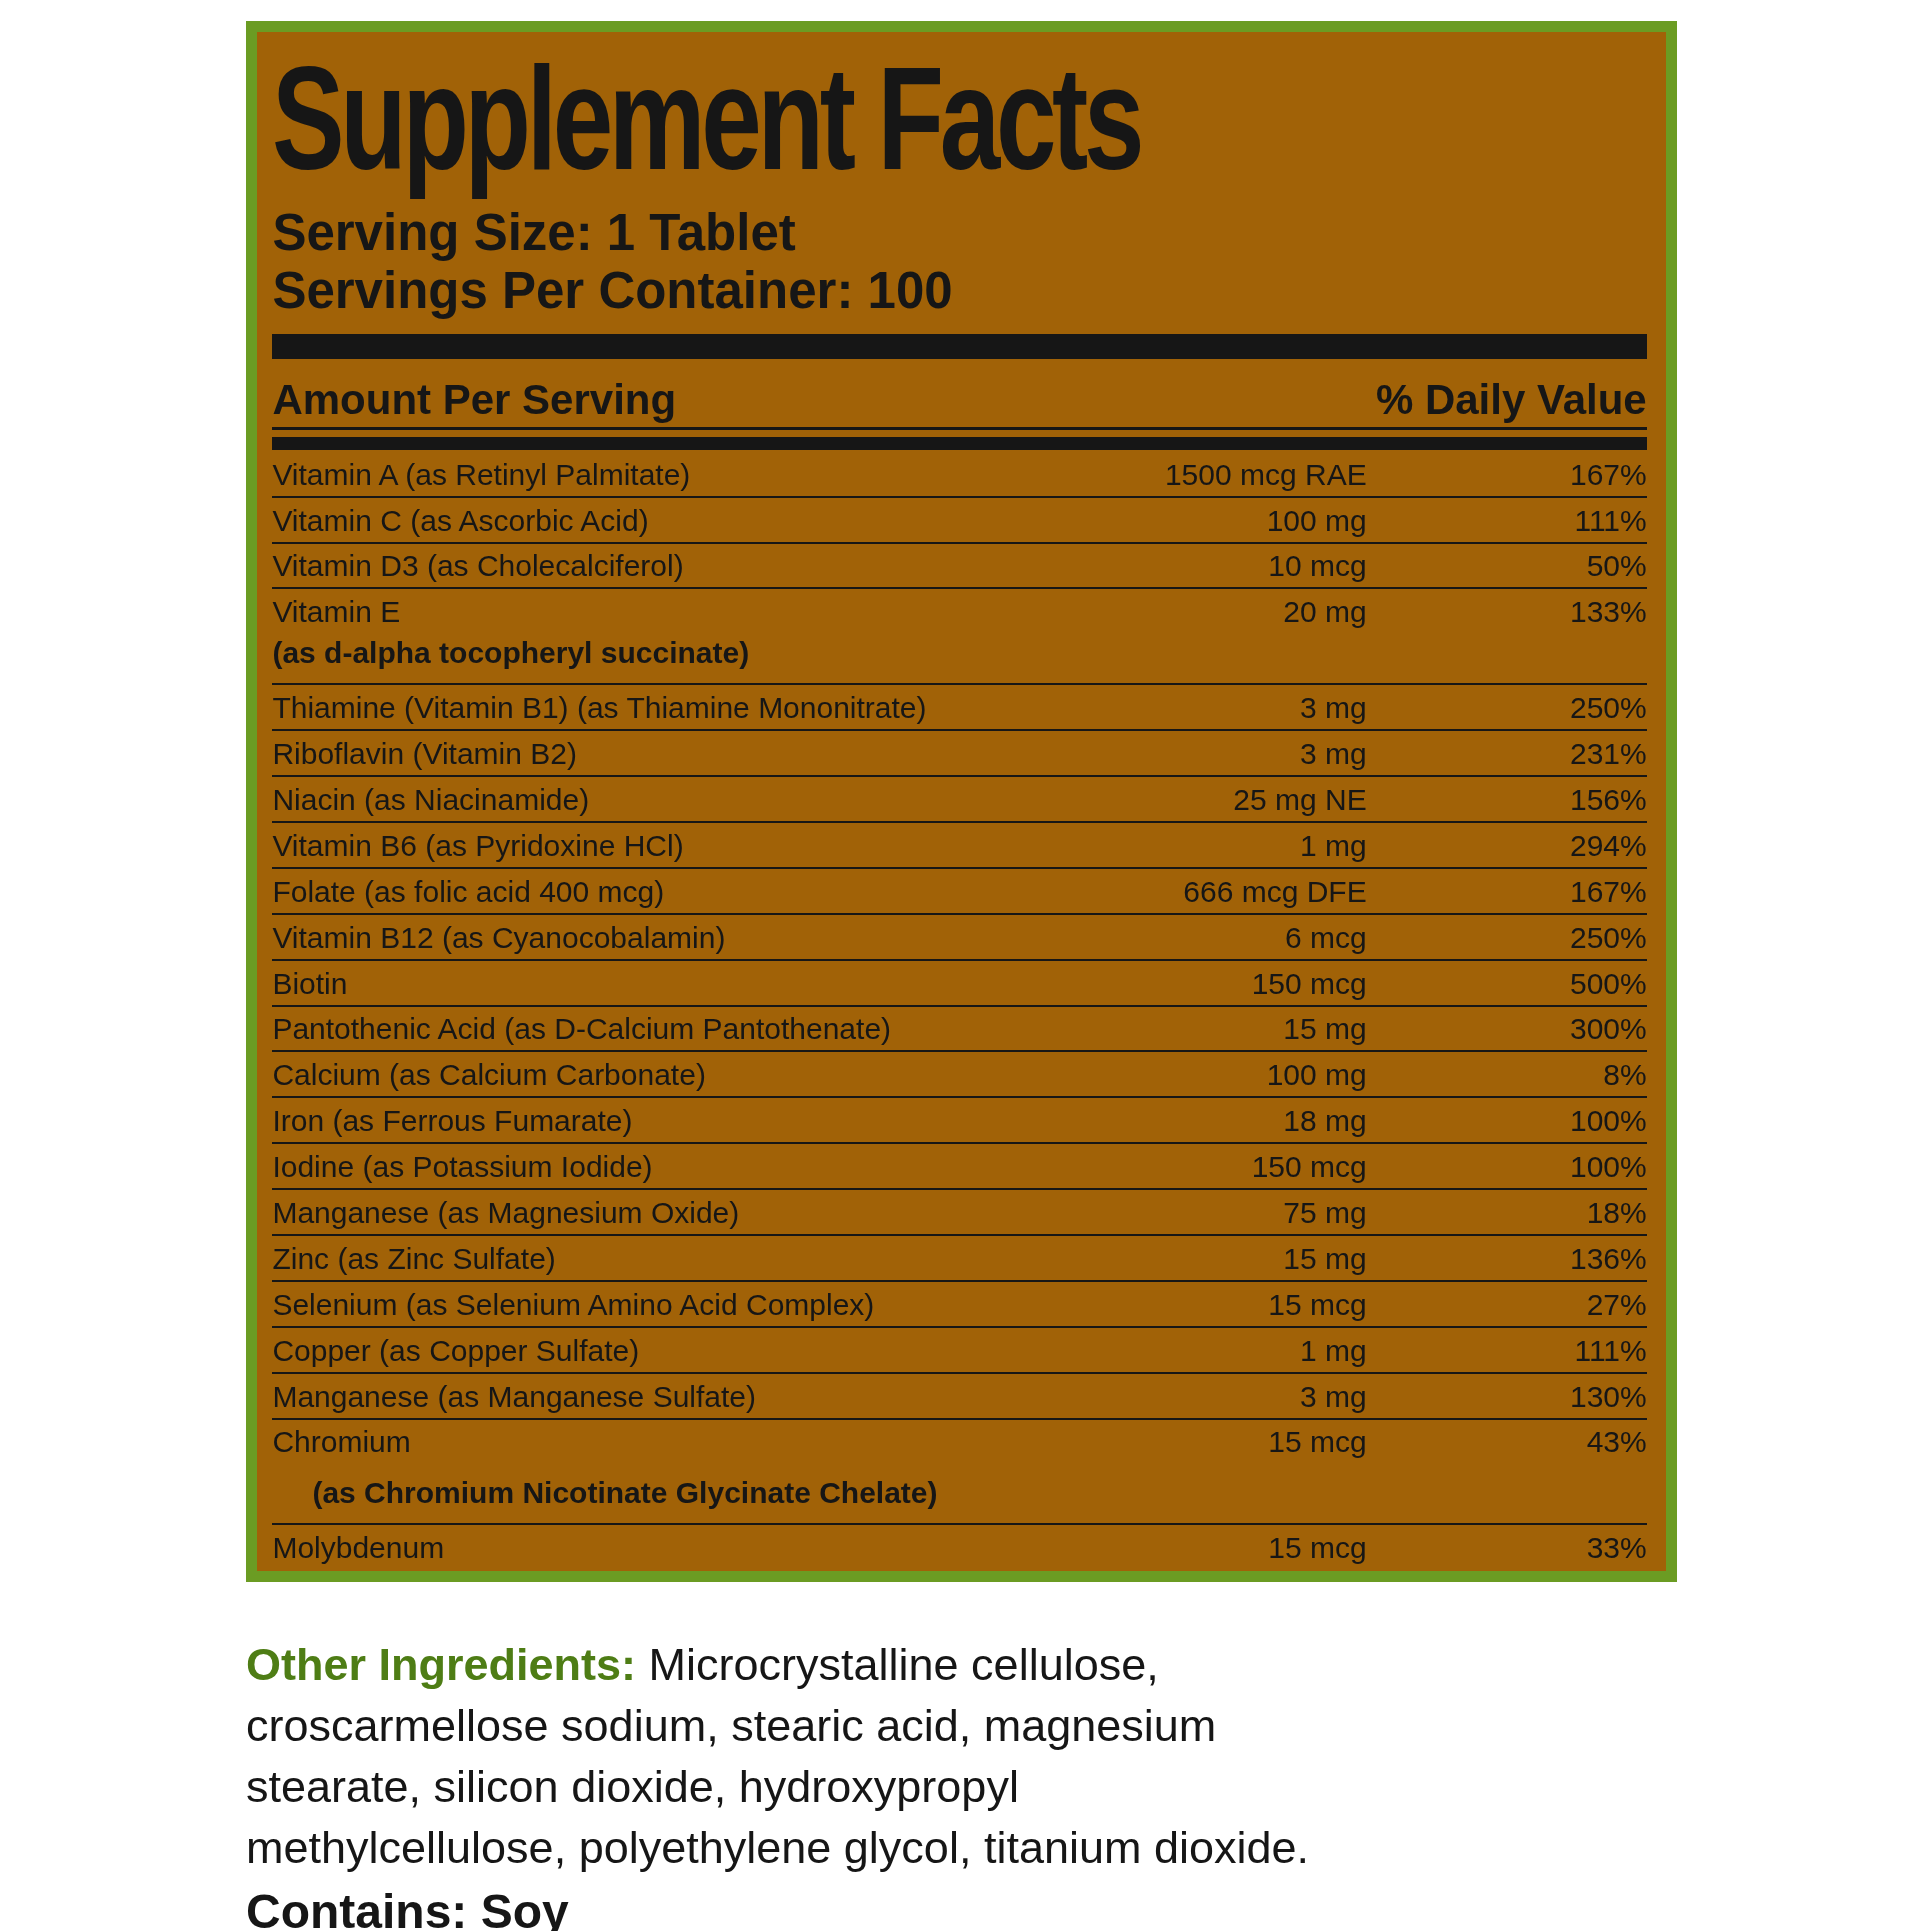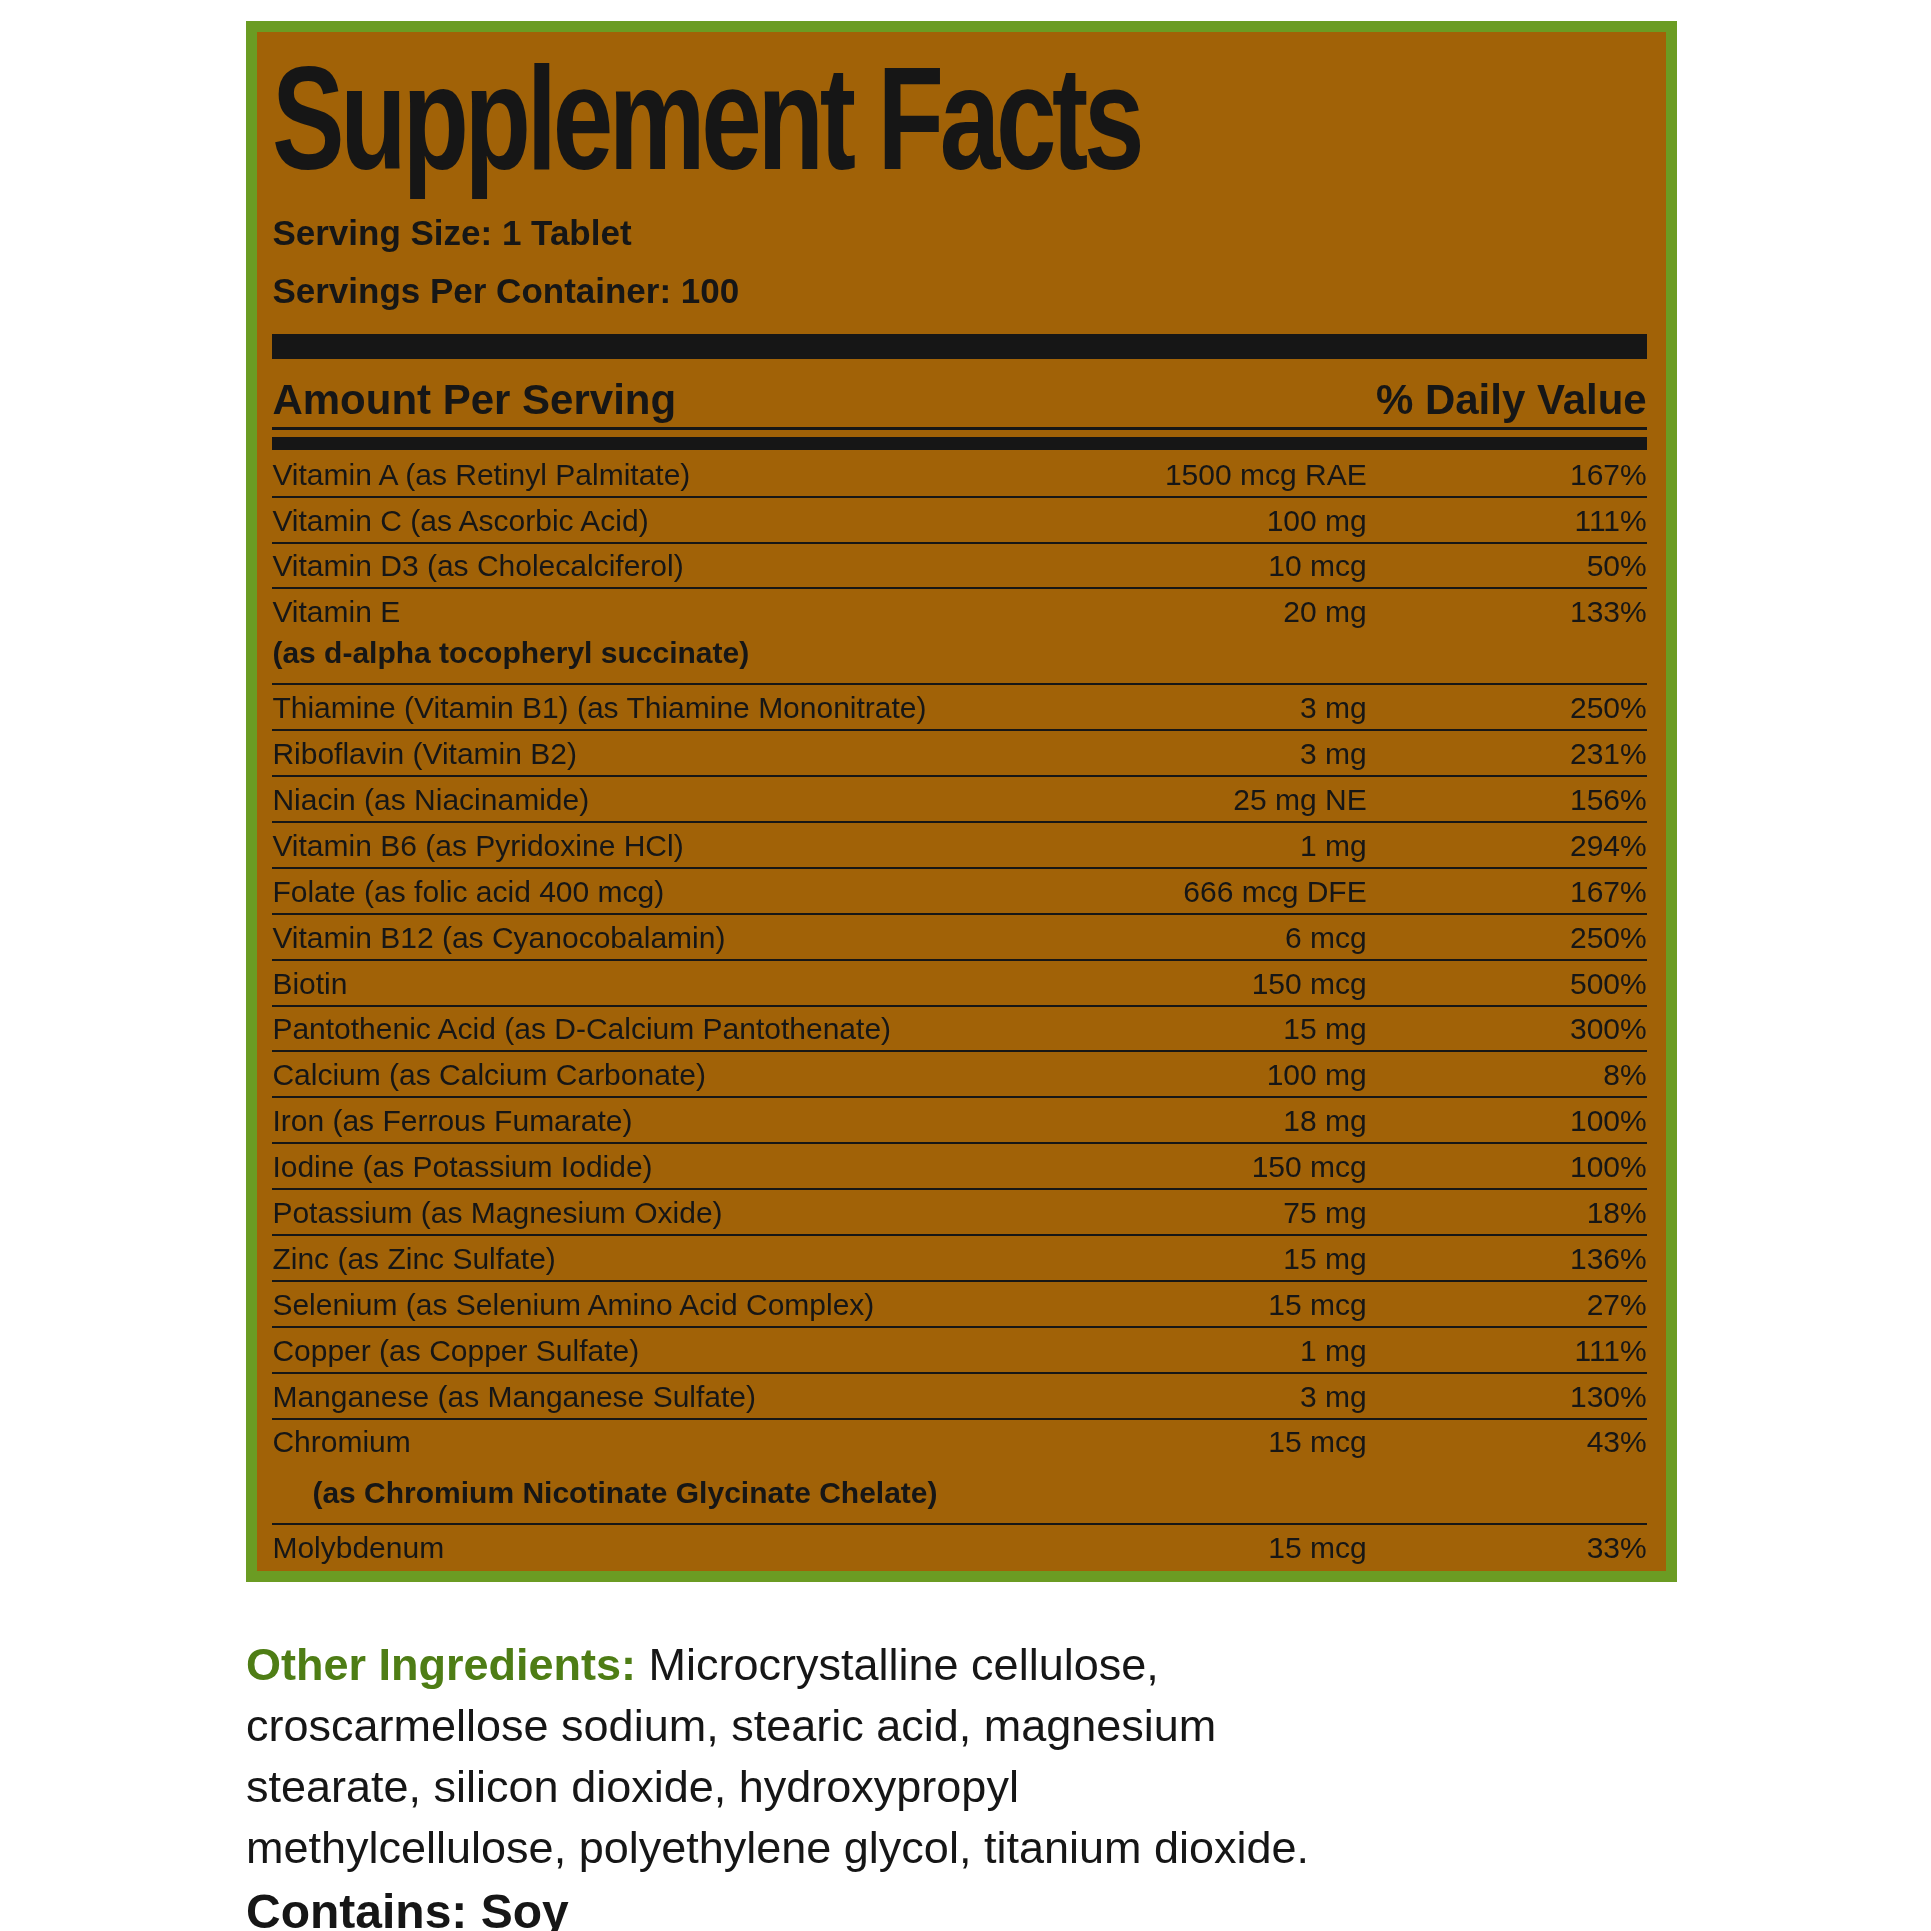--- a/index.html
+++ b/index.html
@@ -30,21 +30,21 @@
     font-size:147px;
     font-weight:bold;
     letter-spacing:-5.8px;
     line-height:145px;
     white-space:nowrap;
     transform:scaleX(0.74);
     transform-origin:left top;
     margin-top:3.9px;
   }
   .serving-line{
-    font-size:35px;
+    font-size:51px;
     font-weight:bold;
     line-height:58px;
   }
   .serving-line.first{margin-top:13.5px;}
   .bar-top{
     height:25px;background:var(--ink);margin-top:13.5px;
   }
   .header-row{
     display:flex;justify-content:space-between;align-items:baseline;
     font-size:42px;font-weight:bold;line-height:48px;
@@ -226,21 +226,21 @@
     <div class="row-line">
       <span class="name">Iodine (as Potassium Iodide)</span>
       <span class="amt">150 mcg</span>
       <span class="pct">100%</span>
     </div>
 
   </div>
 
   <div class="row-block">
     <div class="row-line">
-      <span class="name">Potassium (as Magnesium Oxide)</span>
+      <span class="name">Manganese (as Magnesium Oxide)</span>
       <span class="amt">75 mg</span>
       <span class="pct">18%</span>
     </div>
 
   </div>
 
   <div class="row-block">
     <div class="row-line">
       <span class="name">Zinc (as Zinc Sulfate)</span>
       <span class="amt">15 mg</span>

